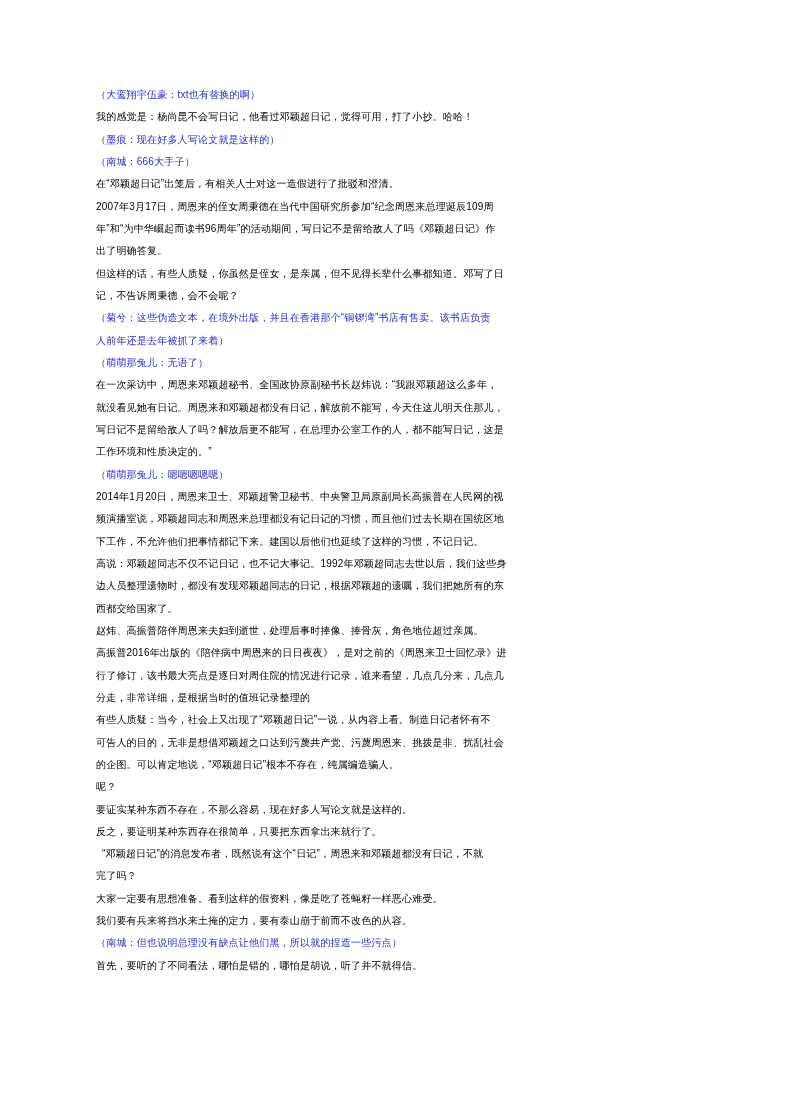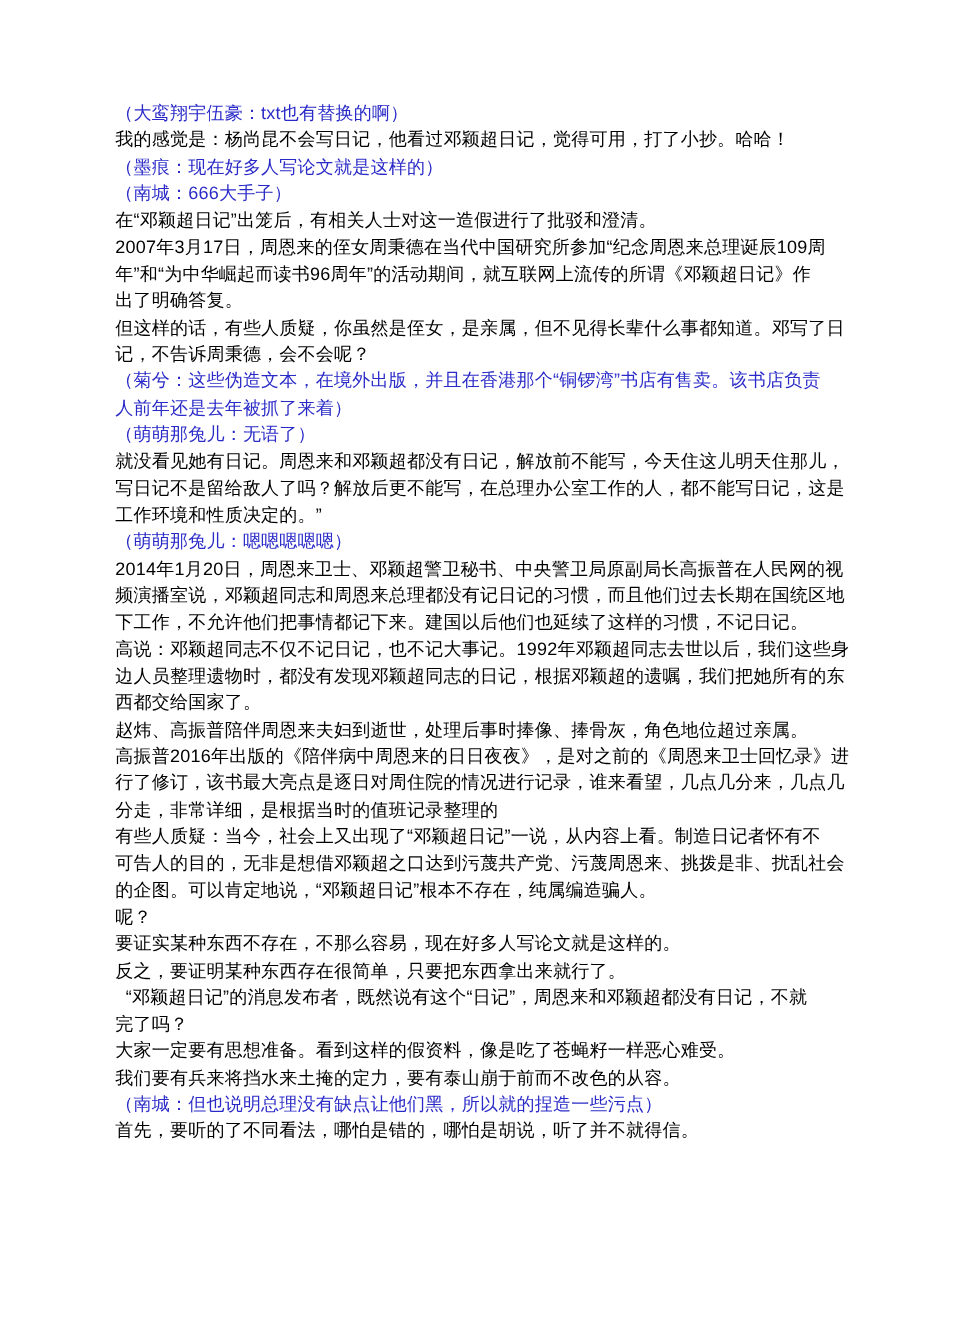--- a/index.html
+++ b/index.html
@@ -12,48 +12,49 @@
     height: 1100px;
     overflow: hidden;
     position: relative;
   }
   .page {
     position: absolute;
     top: 84px;
     left: 96px;
     width: 616px;
     font-family: "Liberation Sans", "DejaVu Sans", sans-serif;
-    font-size: 15px;
+    font-size: 10px;
     line-height: 22.33px;
   }
   .line {
     white-space: pre;
     letter-spacing: 0.2px;
   }
   .line.comment { color: #2a2ac8; }
   .line.body { color: #000000; }
 </style>
 </head>
 <body>
 
 <div class="page">
 
 <div class="line comment">（大鸾翔宇伍豪：txt也有替换的啊）</div>
     <div class="line body">我的感觉是：杨尚昆不会写日记，他看过邓颖超日记，觉得可用，打了小抄。哈哈！</div>
     <div class="line comment">（墨痕：现在好多人写论文就是这样的）</div>
     <div class="line comment">（南城：666大手子）</div>
     <div class="line body">在“邓颖超日记”出笼后，有相关人士对这一造假进行了批驳和澄清。</div>
     <div class="line body">2007年3月17日，周恩来的侄女周秉德在当代中国研究所参加“纪念周恩来总理诞辰109周</div>
-    <div class="line body">年”和“为中华崛起而读书96周年”的活动期间，就互联网上流传的所谓《邓颖超日记》作</div>
+    <div class="line body">年”和“为中华崛起而读书96周年”的活动期间，写日记不是留给敌人了吗《邓颖超日记》作</div>
     <div class="line body">出了明确答复。</div>
     <div class="line body">但这样的话，有些人质疑，你虽然是侄女，是亲属，但不见得长辈什么事都知道。邓写了日</div>
     <div class="line body">记，不告诉周秉德，会不会呢？</div>
     <div class="line comment">（菊兮：这些伪造文本，在境外出版，并且在香港那个“铜锣湾”书店有售卖。该书店负责</div>
     <div class="line comment">人前年还是去年被抓了来着）</div>
     <div class="line comment">（萌萌那兔儿：无语了）</div>
+    <div class="line body">在一次采访中，周恩来邓颖超秘书、全国政协原副秘书长赵炜说：“我跟邓颖超这么多年，</div>
     <div class="line body">就没看见她有日记。周恩来和邓颖超都没有日记，解放前不能写，今天住这儿明天住那儿，</div>
     <div class="line body">写日记不是留给敌人了吗？解放后更不能写，在总理办公室工作的人，都不能写日记，这是</div>
     <div class="line body">工作环境和性质决定的。”</div>
     <div class="line comment">（萌萌那兔儿：嗯嗯嗯嗯嗯）</div>
     <div class="line body">2014年1月20日，周恩来卫士、邓颖超警卫秘书、中央警卫局原副局长高振普在人民网的视</div>
     <div class="line body">频演播室说，邓颖超同志和周恩来总理都没有记日记的习惯，而且他们过去长期在国统区地</div>
     <div class="line body">下工作，不允许他们把事情都记下来。建国以后他们也延续了这样的习惯，不记日记。</div>
     <div class="line body">高说：邓颖超同志不仅不记日记，也不记大事记。1992年邓颖超同志去世以后，我们这些身</div>
     <div class="line body">边人员整理遗物时，都没有发现邓颖超同志的日记，根据邓颖超的遗嘱，我们把她所有的东</div>
     <div class="line body">西都交给国家了。</div>

